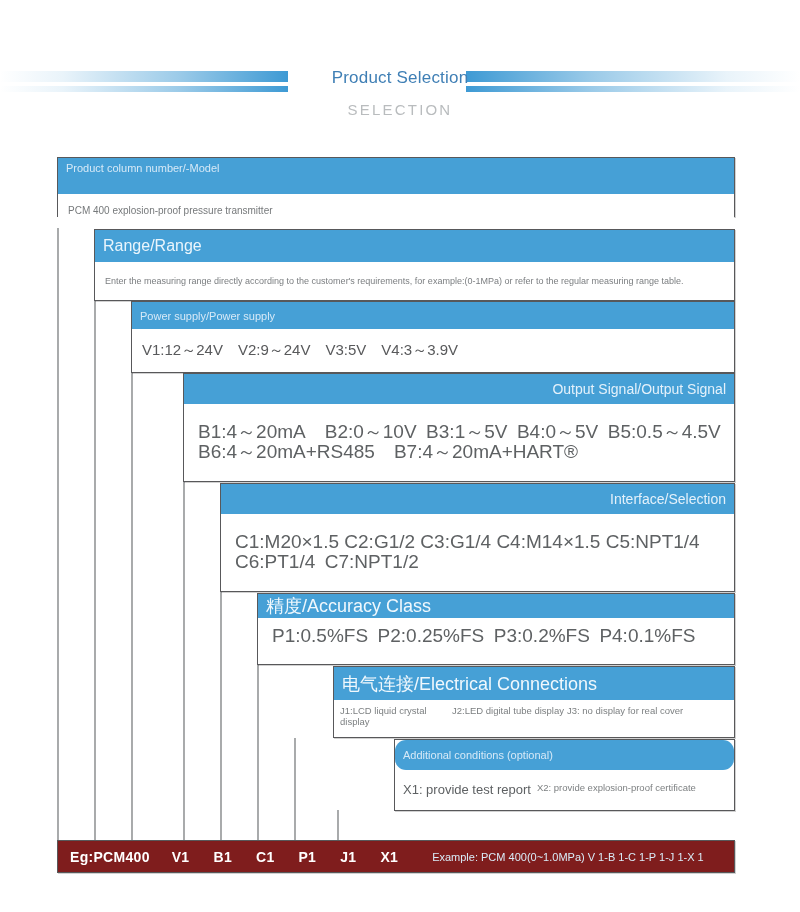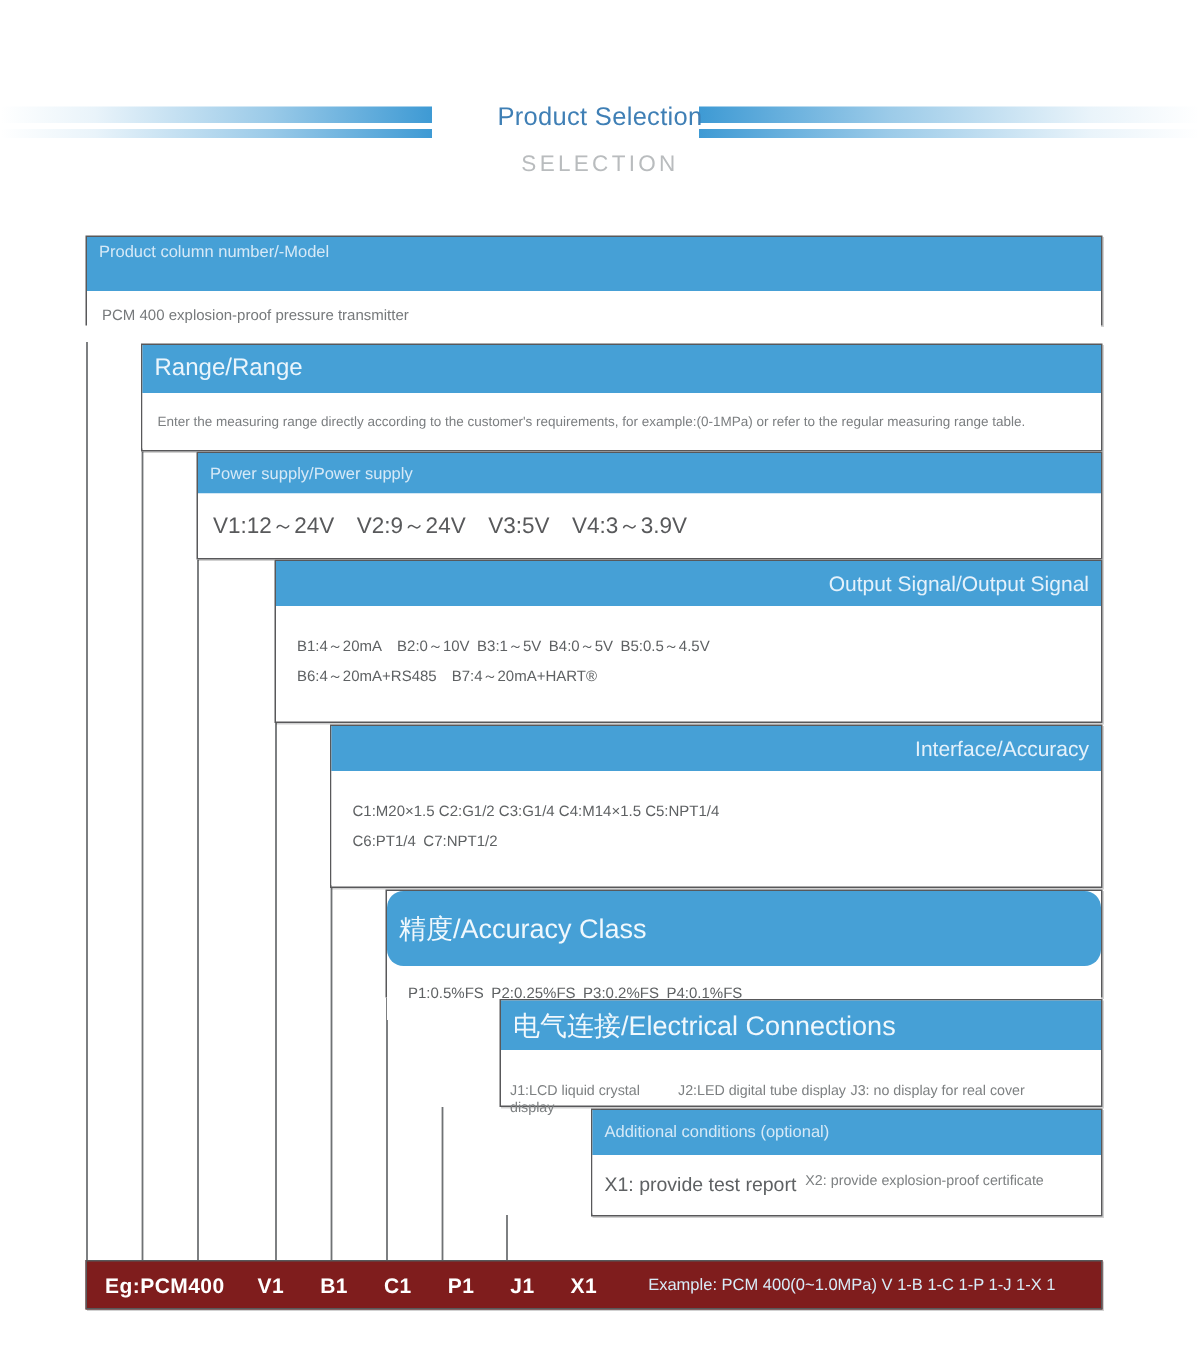--- a/index.html
+++ b/index.html
@@ -99,31 +99,31 @@
   }
 
   
   .h-small  { font-size: 11px;  color: #d6e9f7; }
   .h-mid    { font-size: 14px;  color: #e4f1fb; justify-content: flex-end; }
   .h-large  { font-size: 16px;  color: #eaf5fc; }
   .h-xlarge { font-size: 18px;  color: #f0f8fd; }
 
   .b-tiny   { font-size: 9px;   color: #7b7e80; }
   .b-small  { font-size: 10px;  color: #76797b; }
-  .b-mid    { font-size: 10px;  color: #5e6163; }
+  .b-mid    { font-size: 19px;  color: #5e6163; }
   .b-large  { font-size: 15px;  color: #58595b; }
 
   .two-line { display: block; line-height: 20px; }
 
   
   .ec-cols {
     display: flex;
     width: 100%;
     align-items: flex-start;
-    padding-top: 22px;
+    padding-top: 5px;
   }
   .ec-col { font-size: 9.5px; color: #7d8082; line-height: 11px; }
   .ec-col.c1 { width: 112px; }
   .ec-col.c2 { width: 115px; }
   .ec-col.c3 { width: 150px; }
 
   
   .ac-row { display: flex; width: 100%; align-items: flex-start; }
   .ac-a { font-size: 13px; color: #5e6163; white-space: nowrap; }
   .ac-b { font-size: 9.5px; color: #7d8082; line-height: 11px; margin-left: 6px; width: 180px; }
@@ -223,32 +223,32 @@
     <div class="block-body b-mid" style="height:76px; align-items:center; padding-left:14px;">
       <span style="display:block;">
         <span class="two-line">B1:4～20mA B2:0～10V B3:1～5V B4:0～5V B5:0.5～4.5V</span>
         <span class="two-line">B6:4～20mA+RS485 B7:4～20mA+HART®</span>
       </span>
     </div>
   </div>
 
   <div class="block" style="left:220px; top:483px; width:515px; height:109px;">
     <div class="block-head h-mid" style="height:30px;">
-      <span>Interface/Accuracy</span>
+      <span>Interface/Selection</span>
     </div>
     <div class="block-body b-mid" style="height:76px; align-items:center; padding-left:14px;">
       <span style="display:block;">
         <span class="two-line">C1:M20×1.5 C2:G1/2 C3:G1/4 C4:M14×1.5 C5:NPT1/4</span>
         <span class="two-line">C6:PT1/4 C7:NPT1/2</span>
       </span>
     </div>
   </div>
 
   <div class="block" style="left:257px; top:593px; width:478px; height:72px;">
-    <div class="block-head h-xlarge" style="height:50px;border-radius:11px;">
+    <div class="block-head h-xlarge" style="height:24px;">
       <span>精度/Accuracy Class</span>
     </div>
     <div class="block-body b-mid" style="height:36px; padding-left:14px;">
       <span>P1:0.5%FS P2:0.25%FS P3:0.2%FS P4:0.1%FS</span>
     </div>
   </div>
 
   <div class="block" style="left:333px; top:666px; width:402px; height:72px;">
     <div class="block-head h-xlarge" style="height:33px;">
       <span>电气连接/Electrical Connections</span>
@@ -256,21 +256,21 @@
     <div class="block-body" style="height:36px; padding:0 6px; align-items:flex-start;">
       <div class="ec-cols">
         <div class="ec-col c1">J1:LCD liquid crystal display</div>
         <div class="ec-col c2">J2:LED digital tube display</div>
         <div class="ec-col c3">J3: no display for real cover</div>
       </div>
     </div>
   </div>
 
   <div class="block" style="left:394px; top:739px; width:341px; height:72px;">
-    <div class="block-head h-small" style="height:30px;">
+    <div class="block-head h-small" style="height:30px;border-radius:11px;">
       <span>Additional conditions (optional)</span>
     </div>
     <div class="block-body" style="height:39px; padding:0 8px;">
       <div class="ac-row">
         <div class="ac-a">X1: provide test report</div>
         <div class="ac-b">X2: provide explosion-proof certificate</div>
       </div>
     </div>
   </div>
 

